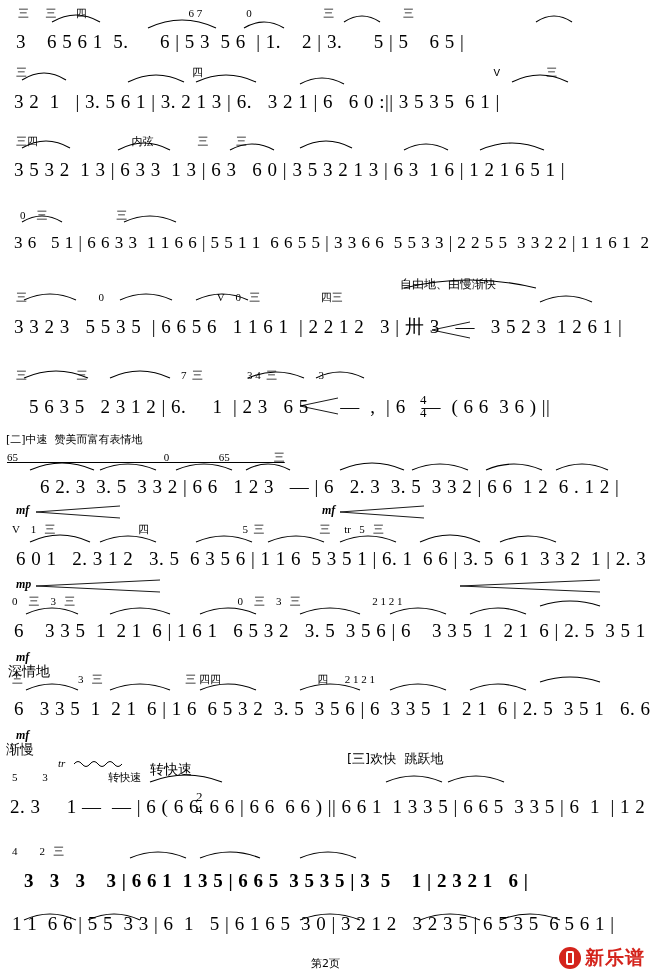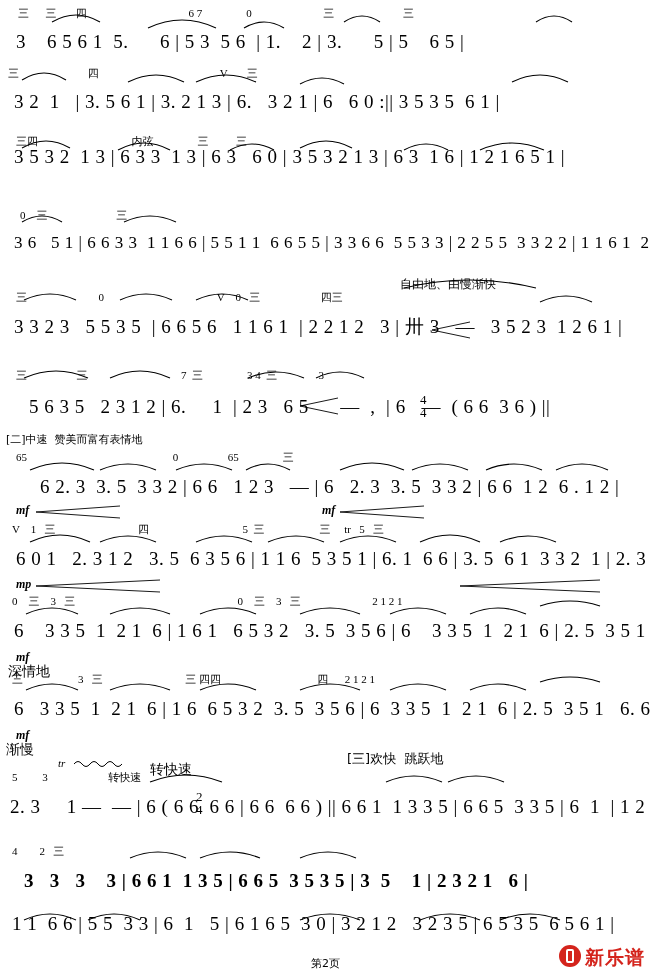--- a/index.html
+++ b/index.html
@@ -50,21 +50,21 @@
     left:0; bottom:4px; width:651px;
     text-align:center;
     font-family:"DejaVu Sans", sans-serif;
     font-size:11px;
   }
 
   
   .logo {
     position:absolute;
     right:6px; bottom:4px;
-    display:flex; gap:4px;
+    display:flex; align-items:center; gap:4px;
   }
   .logo .disc {
     width:22px; height:22px; border-radius:50%;
     background:#d4241c; position:relative;
   }
   .logo .disc:after{
     content:""; position:absolute; left:7px; top:4px;
     width:8px; height:14px; border:2px solid #fff; border-radius:2px;
     box-sizing:border-box;
   }
@@ -174,27 +174,27 @@
       <path d="M300,406 L338,398 M300,406 L338,414"></path>
     </g>
   </svg>
 
   <div class="sys" style="top:8px;">
     <div class="marks" style="padding-left:18px;">三      三       四                                     6 7                0                          三                         三</div>
     <div class="notes" style="padding-left:16px; margin-top:13px;">3    6 5 6 1  5.      6 | 5 3  5 6  | 1.    2 | 3.      5 | 5    6 5 |</div>
   </div>
 
   <div class="sys" style="top:68px;">
-    <div class="marks" style="padding-left:8px;">三                         四                                            V       三</div>
+    <div class="marks" style="padding-left:16px;font-family:Liberation Mono, monospace;">三                         四                                            V       三</div>
     <div class="notes" style="padding-left:14px; margin-top:13px;">3 2  1   | 3. 5 6 1 | 3. 2 1 3 | 6.   3 2 1 | 6   6 0 :|| 3 5 3 5  6 1 |</div>
   </div>
 
   <div class="sys" style="top:136px;">
     <div class="marks" style="padding-left:16px;">三四                                  内弦                三          三</div>
-    <div class="notes" style="padding-left:14px; ">3 5 3 2  1 3 | 6 3 3  1 3 | 6 3   6 0 | 3 5 3 2 1 3 | 6 3  1 6 | 1 2 1 6 5 1 |</div>
+    <div class="notes" style="padding-left:14px; margin-top:13px;">3 5 3 2  1 3 | 6 3 3  1 3 | 6 3   6 0 | 3 5 3 2 1 3 | 6 3  1 6 | 1 2 1 6 5 1 |</div>
   </div>
 
   <div class="sys" style="top:210px;">
     <div class="marks" style="padding-left:20px;">0    三                         三</div>
     <div class="notes small" style="padding-left:14px; margin-top:13px;">3 6   5 1 | 6 6 3 3  1 1 6 6 | 5 5 1 1  6 6 5 5 | 3 3 6 6  5 5 3 3 | 2 2 5 5  3 3 2 2 | 1 1 6 1  2 2 1 2 |</div>
   </div>
 
   <div class="cn" style="position:absolute; left:400px; top:278px;">自由地、由慢渐快</div>
 
   <div class="sys" style="top:292px;">
@@ -208,21 +208,21 @@
   </div>
 
   <div style="position:absolute; left:420px; top:393px; font-size:13px; line-height:1.0; text-align:center;">
     <div>4</div>
     <div>4</div>
   </div>
 
   <div class="cn" style="position:absolute; left:6px; top:434px; font-size:11px;">[二]中速  赞美而富有表情地</div>
 
   <div class="sys" style="top:452px;">
-    <div class="marks" style="padding-left:16px;">65                                                     0                  65                三</div>
+    <div class="marks" style="padding-left:7px;text-decoration:underline;">65                                                     0                  65                三</div>
     <div class="notes" style="padding-left:18px; margin-top:14px;margin-left:22px;">6 2. 3  3. 5  3 3 2 | 6 6   1 2 3   — | 6   2. 3  3. 5  3 3 2 | 6 6  1 2  6 . 1 2 |</div>
   </div>
   <div class="dyn" style="position:absolute; left:16px; top:503px;">mf</div>
   <div class="dyn" style="position:absolute; left:322px; top:503px;">mf</div>
 
   <div class="sys" style="top:524px;">
     <div class="marks" style="padding-left:12px;">V    1   三                              四                                  5  三                    三     tr   5   三</div>
     <div class="notes" style="padding-left:16px; margin-top:14px;">6 0 1   2. 3 1 2   3. 5  6 3 5 6 | 1 1 6  5 3 5 1 | 6. 1  6 6 | 3. 5  6 1  3 3 2  1 | 2. 3  1 3 5  6  —</div>
   </div>
   <div class="dyn" style="position:absolute; left:16px; top:577px;">mp</div>

